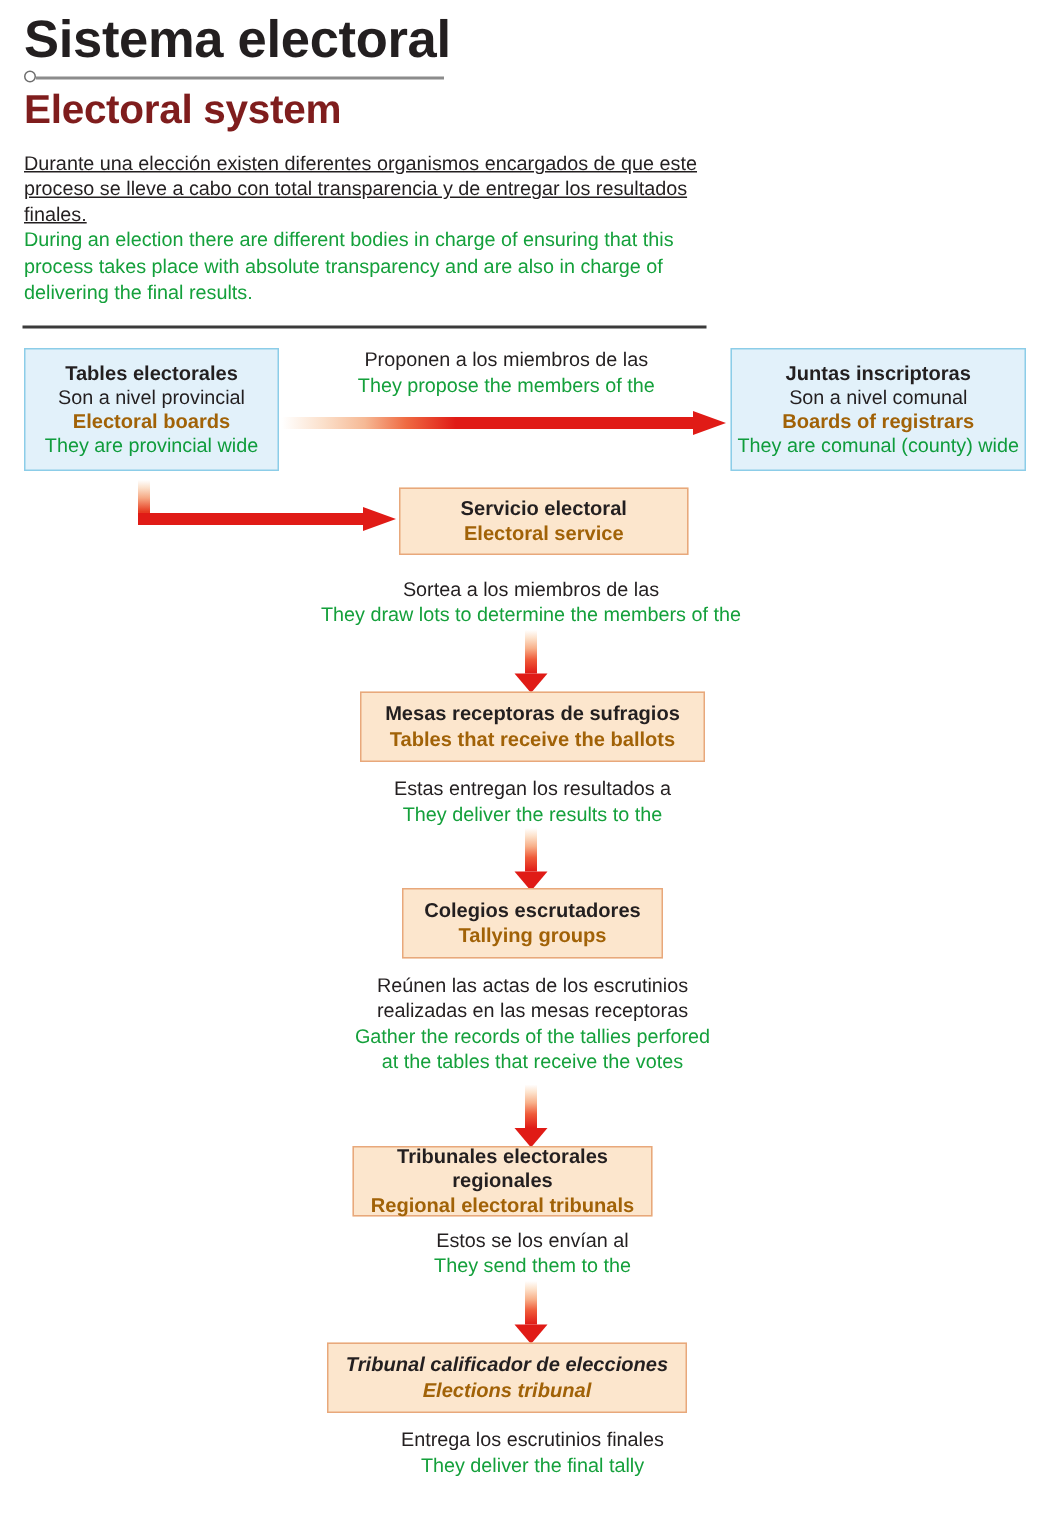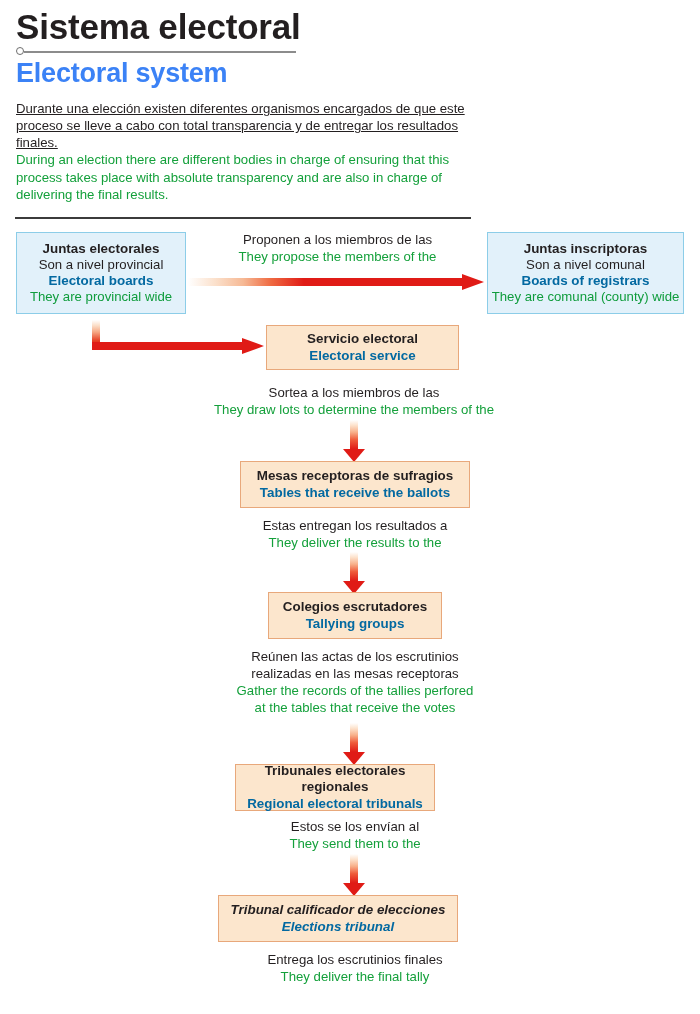--- a/index.html
+++ b/index.html
@@ -51,21 +51,21 @@
     width: 8px;
     height: 8px;
     border: 1.3px solid #6e6e6e;
     border-radius: 50%;
     background: #ffffff;
     box-sizing: border-box;
   }
   #title-en {
     font-size: 27px;
     font-weight: bold;
-    color: #3b82f6;
+    color: #7f1d1d;
     letter-spacing: -0.2px;
     line-height: 1.08;
     margin: 0;
     padding-top: 1px;
   }
 
   
   #intro {
     position: absolute;
     left: 16px;
@@ -100,21 +100,21 @@
   .node.blue {
     background: #e2f1fa;
     border: 1.4px solid #8ccde8;
   }
   .node.peach {
     background: #fce6cd;
     border: 1.4px solid #e8a87b;
   }
   .node .es-b { font-weight: bold; font-size: 13.4px; color: #231f20; }
   .node .es-n { font-weight: normal; font-size: 13.2px; color: #231f20; }
-  .node .en-b { font-weight: bold; font-size: 13.4px; color: #0369a1; }
+  .node .en-b { font-weight: bold; font-size: 13.4px; color: #a16207; }
   .node .en-n { font-weight: normal; font-size: 13.2px; color: #0f9c3c; }
 
   
   .caption {
     position: absolute;
     text-align: center;
     font-size: 13.2px;
     line-height: 1.30;
   }
   .caption .es { color: #231f20; }
@@ -218,21 +218,21 @@
 
 <div id="intro">
   <span class="es">Durante una elección existen diferentes organismos encargados de que este proceso se lleve a cabo con total transparencia y de entregar los resultados finales.</span>
   <br>
   <span class="en">During an election there are different bodies in charge of ensuring that this process takes place with absolute transparency and are also in charge of delivering the final results.</span>
 </div>
 
 <div id="divider"></div>
 
 <div class="node blue" style="left:16px; top:232px; width:170px; height:82px;">
-  <div class="es-b">Juntas electorales</div>
+  <div class="es-b">Tables electorales</div>
   <div class="es-n">Son a nivel provincial</div>
   <div class="en-b">Electoral boards</div>
   <div class="en-n">They are provincial wide</div>
 </div>
 
 <div class="caption" style="left:200px; top:231px; width:275px;">
   <div class="es">Proponen a los miembros de las</div>
   <div class="en">They propose the members of the</div>
 </div>
 

